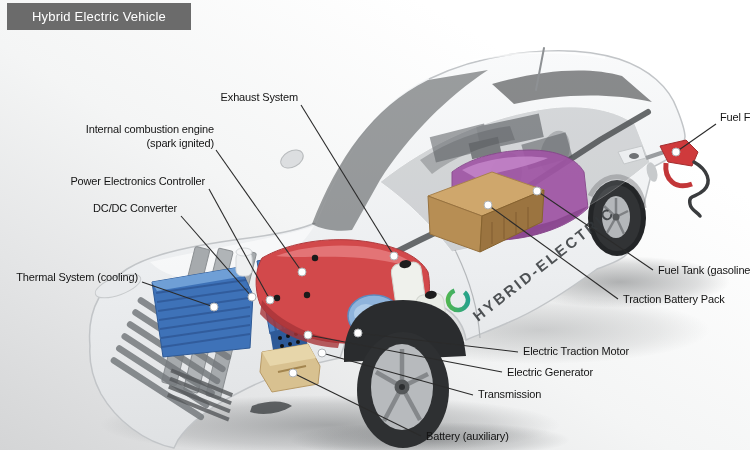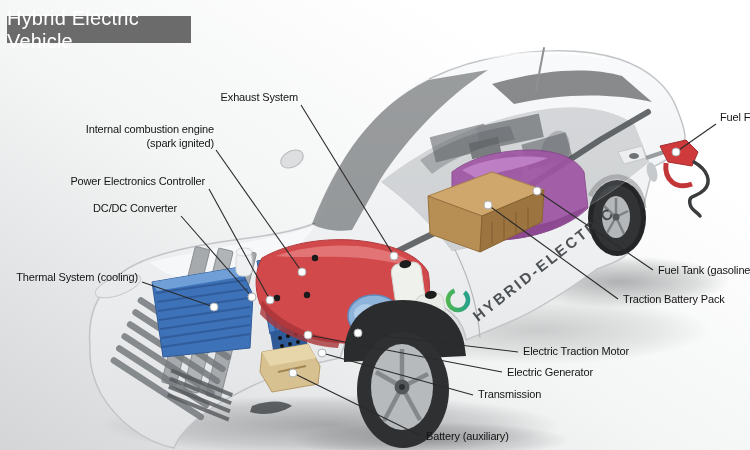--- a/index.html
+++ b/index.html
@@ -5,25 +5,25 @@
   html,body{margin:0;padding:0;background:#ffffff;}
   .stage{
     position:relative;
     width:750px;height:450px;
     overflow:hidden;
     background:linear-gradient(to bottom left,#ffffff 22%,#f4f5f5 55%,#e4e5e6 78%,#d4d5d6 100%);
     font-family:"Liberation Sans",sans-serif;
   }
   .stage svg{position:absolute;left:0;top:0;}
   .title-bar{
-    position:absolute;left:7px;top:16px;
+    position:absolute;left:7px;top:3px;
     width:184px;height:27px;
     background:#6b6b6b;
     display:flex;align-items:center;justify-content:center;
-    color:#ffffff;font-size:20px;letter-spacing:.2px;
+    color:#ffffff;font-size:13px;letter-spacing:.2px;
     z-index:5;
   }
   .lbl{
     font-family:"Liberation Sans",sans-serif;
     font-size:11px;letter-spacing:-0.15px;
     fill:#141414;
   }
   .leader{stroke:#2b2b2b;stroke-width:1.1;}
   .dot{fill:#ffffff;stroke:#aeb1b4;stroke-width:1;}
   .brand{

